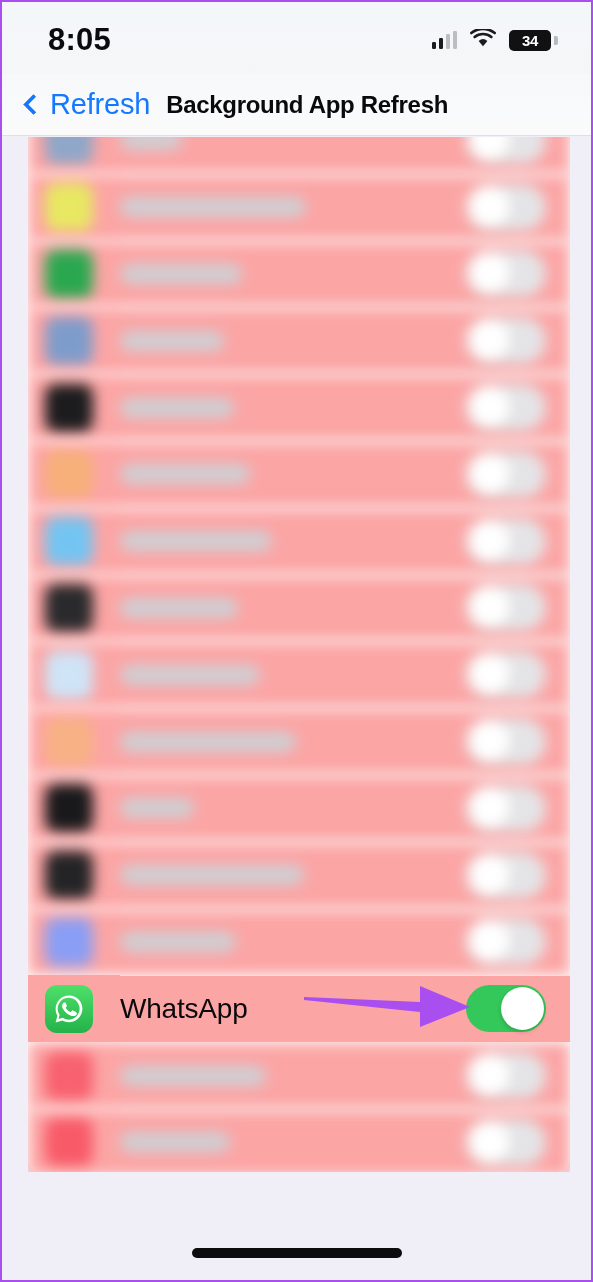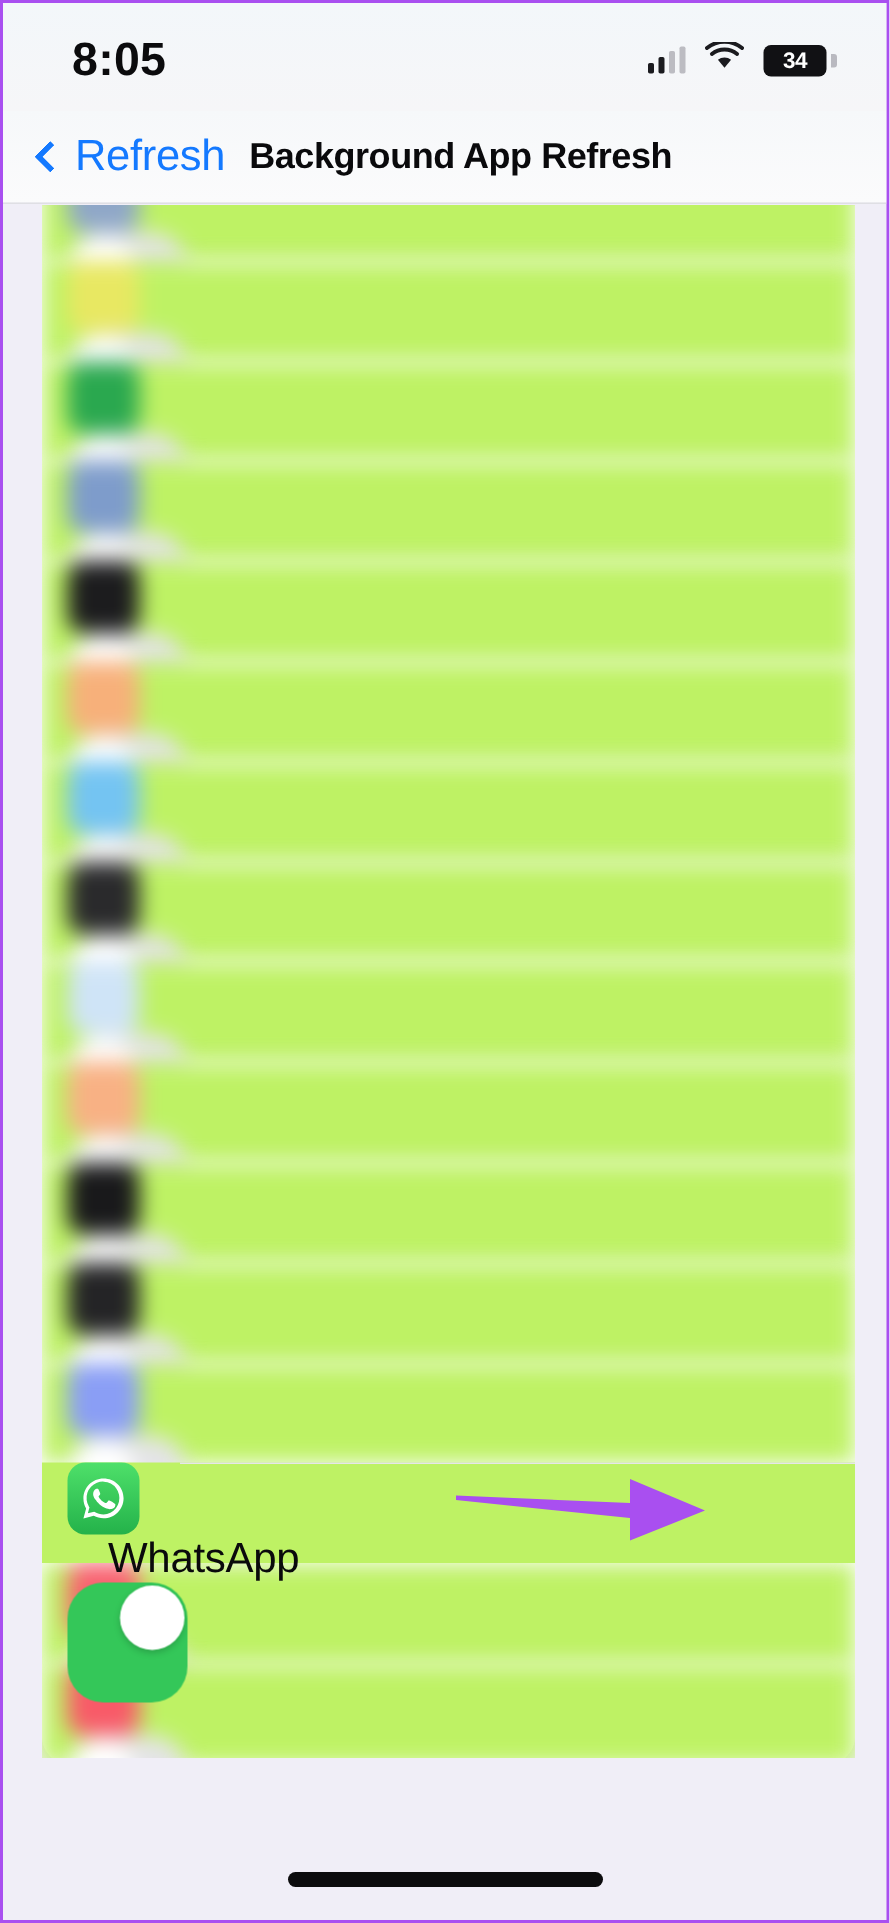--- a/index.html
+++ b/index.html
@@ -132,25 +132,24 @@
     background: #ffffff;
     border-radius: 18px;
     width: 100%;
     position: relative;
     margin-top: -30px;
   }
 
   .row {
     height: 66.8px;
     display: flex;
-    align-items: flex-start;
+    align-items: center;
     padding: 0 0 0 17px;
     position: relative;
-    background: #bef264;
-    flex-direction: column;
+    background: #fca5a5;
   }
   .row + .row::before {
     content: "";
     position: absolute;
     left: 92px; right: 0; top: 0;
     height: 1px;
     background: #e6e6e9;
   }
 
   .app-icon {

